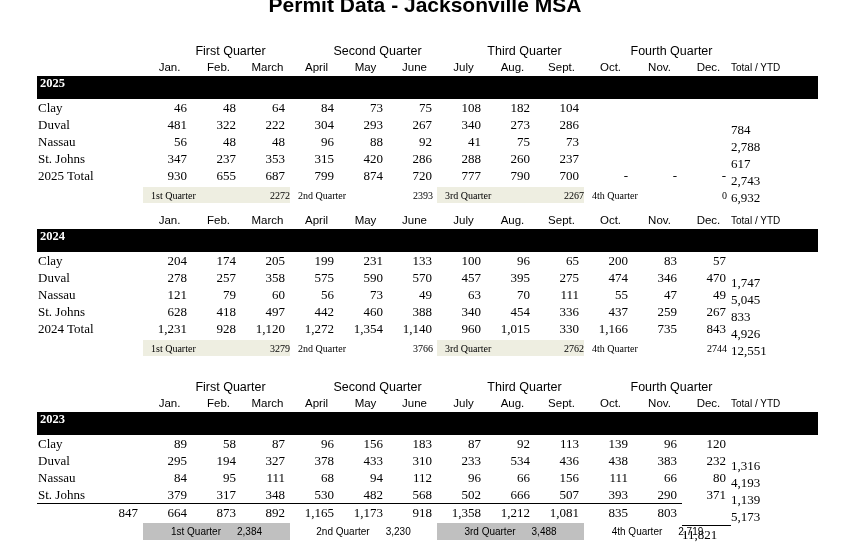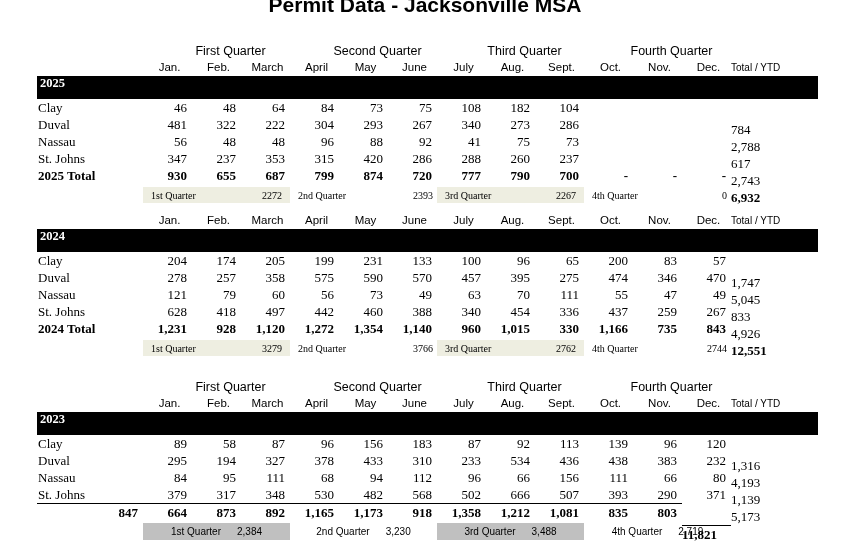--- a/index.html
+++ b/index.html
@@ -28,30 +28,30 @@
 
   .band{
     height:23px;margin-top:1px;background:var(--band,#000);color:#fff;
     font-weight:bold;font-size:12.5px;line-height:14px;padding-left:3px;
   }
 
   .data-row{height:17px;font-size:13px;line-height:17px;}
   .rlabel{padding-left:1px;white-space:nowrap;}
   .val{text-align:right;padding-right:5px;white-space:nowrap;}
   .tval{padding-right:13px;white-space:nowrap;margin-top:22px;}
-  .total-row{font-weight:bold;}
+  .total-row{font-weight:normal;}
   .total-row.bordered .val,.total-row.bordered .tval{border-top:1.5px solid #000;}
 
   .sub-row{margin-top:3px;height:16px;}
   .sub-group{grid-column:span 3;display:flex;align-items:center;height:16px;white-space:nowrap;}
   .sub-serif .sub-group{justify-content:space-between;font-family:"Liberation Serif",serif;font-size:10px;}
   .sub-serif .sub-group .sub-label{padding-left:8px;}
   .sub-serif .sub-group .sub-val{padding-right:4px;}
   .sub-serif .sub-group.boxed{background:var(--beige,#eeeee1);}
-  .sub-serif .sub-group.boxed .sub-val{padding-right:8px;}
+  .sub-serif .sub-group.boxed .sub-val{padding-right:0;}
   .sub-gray .sub-group{justify-content:center;gap:16px;font-family:"Liberation Sans",sans-serif;font-size:10px;height:17px;}
   .sub-gray .sub-group.boxed{background:var(--gray,#c0c0c0);}
 </style>
 </head>
 <body>
 
 <div class="title">Permit Data - Jacksonville MSA</div>
 
 <div id="sections-root">
     <div class="sec sec-2025">

